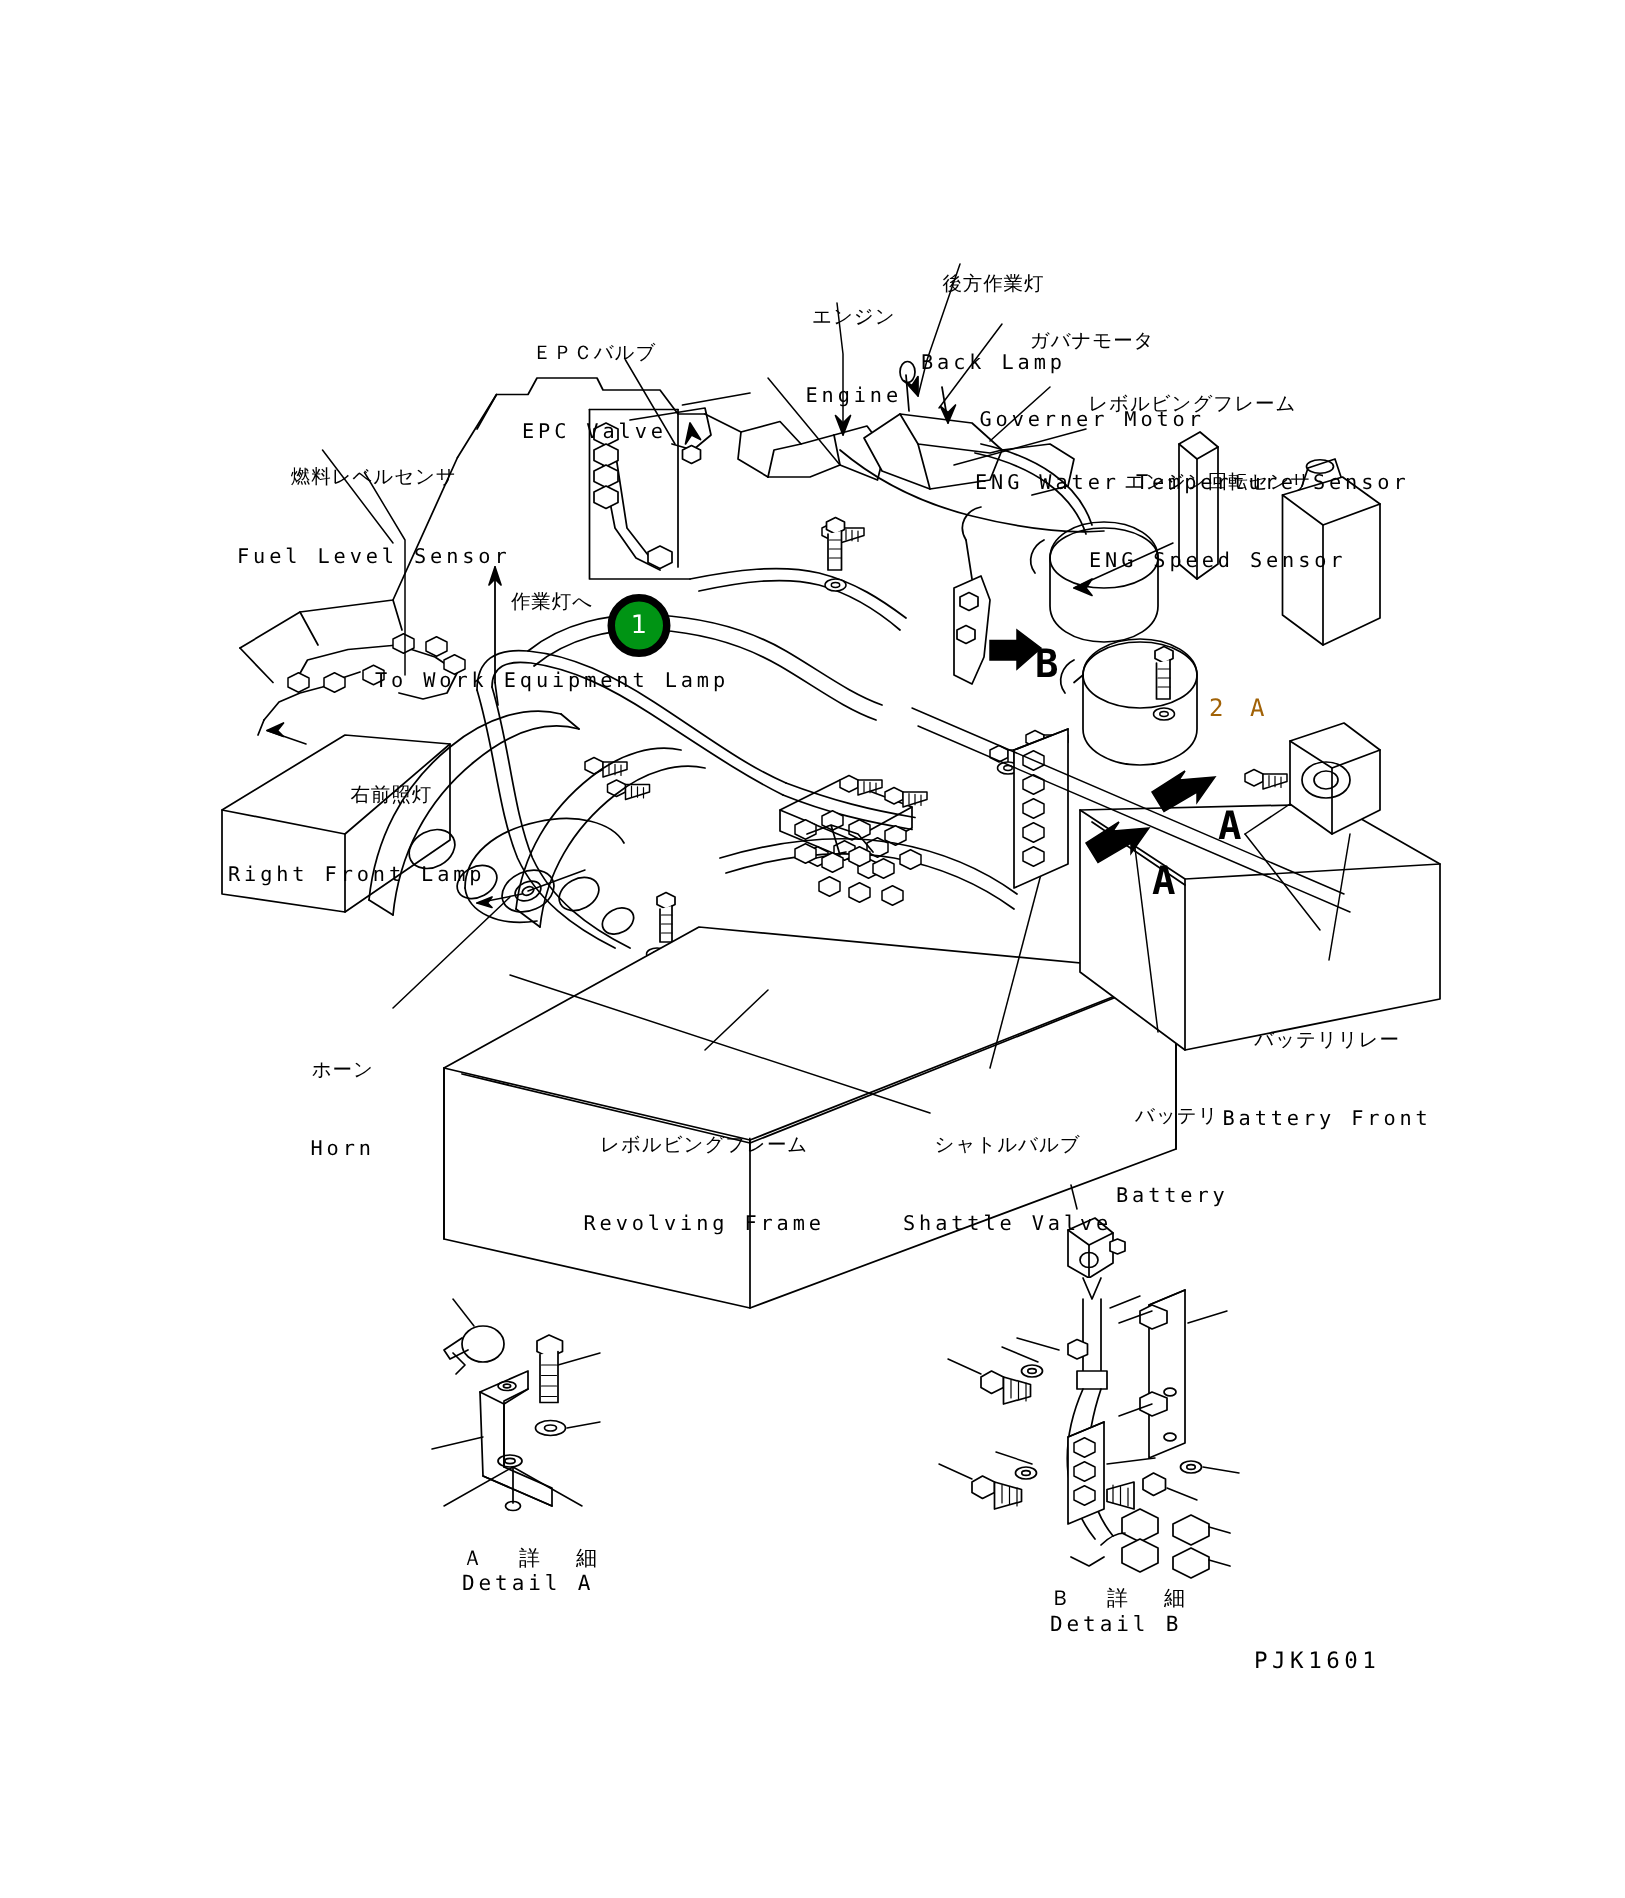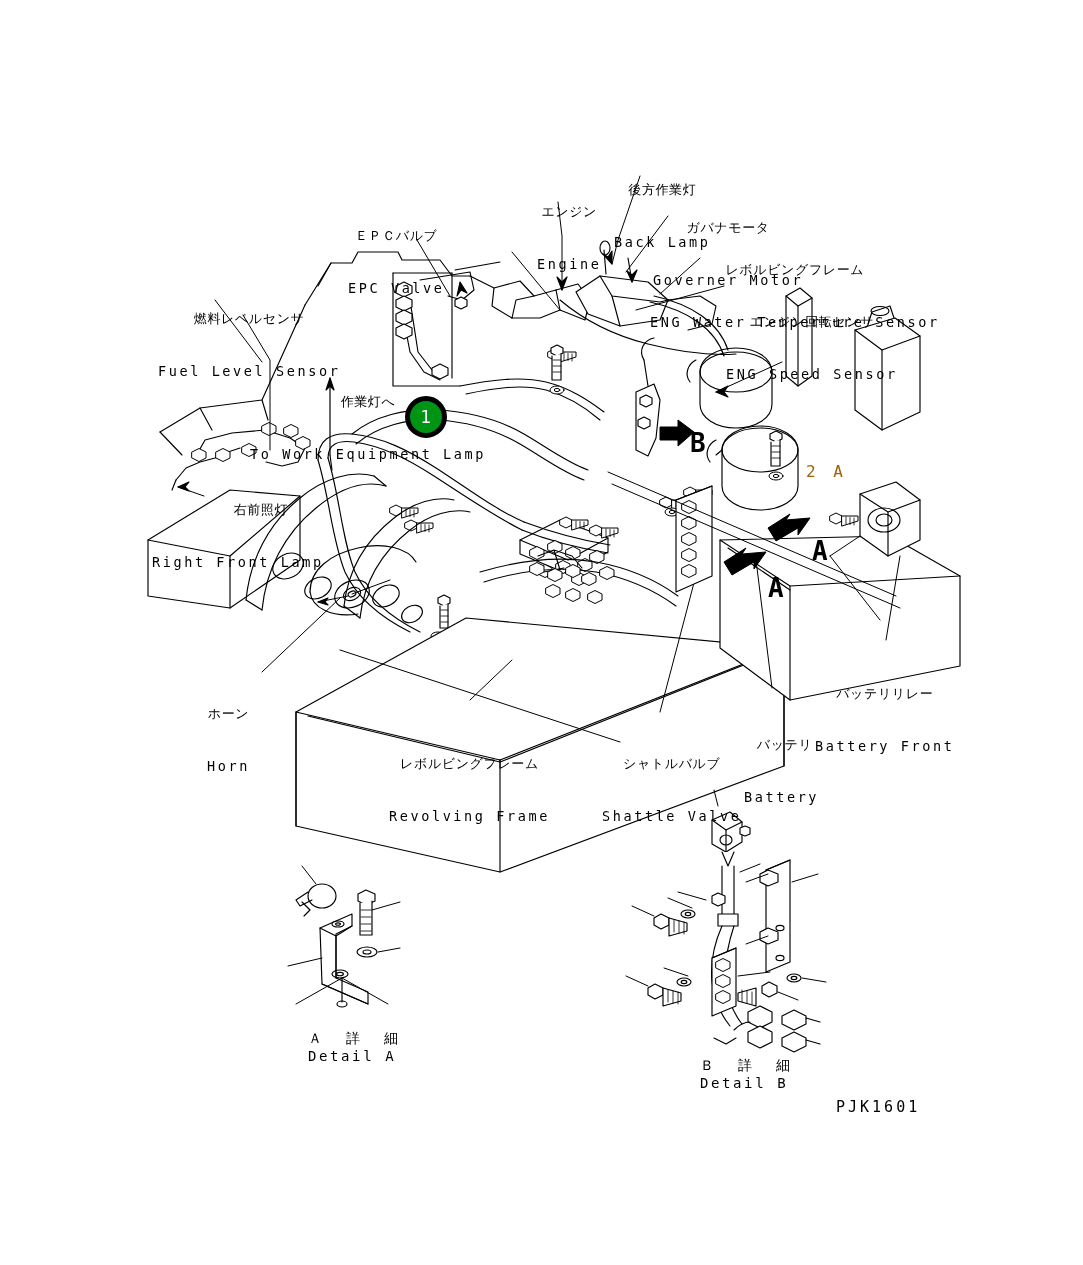--- a/index.html
+++ b/index.html
@@ -504,21 +504,21 @@
     <span class="jp">レボルビングフレーム</span>
     <span class="en">ENG Water Temperture Sensor</span>
   </div>
 
   <div class="lbl left" style="left:726px; top:276px;">
     <span class="jp">エンジン回転センサ</span>
     <span class="en">ENG Speed Sensor</span>
   </div>
 
 
-  <div class="lbl left" style="left:152px; top:464px;">
+  <div class="lbl left" style="left:152px; top:485px;">
     <span class="jp" style="margin-left:46px;">右前照灯</span>
     <span class="en">Right Front Lamp</span>
   </div>
 
   <div class="lbl left" style="left:207px; top:668px;">
     <span class="jp">ホーン</span>
     <span class="en">Horn</span>
   </div>
 
   <div class="lbl left" style="left:389px; top:718px;">

